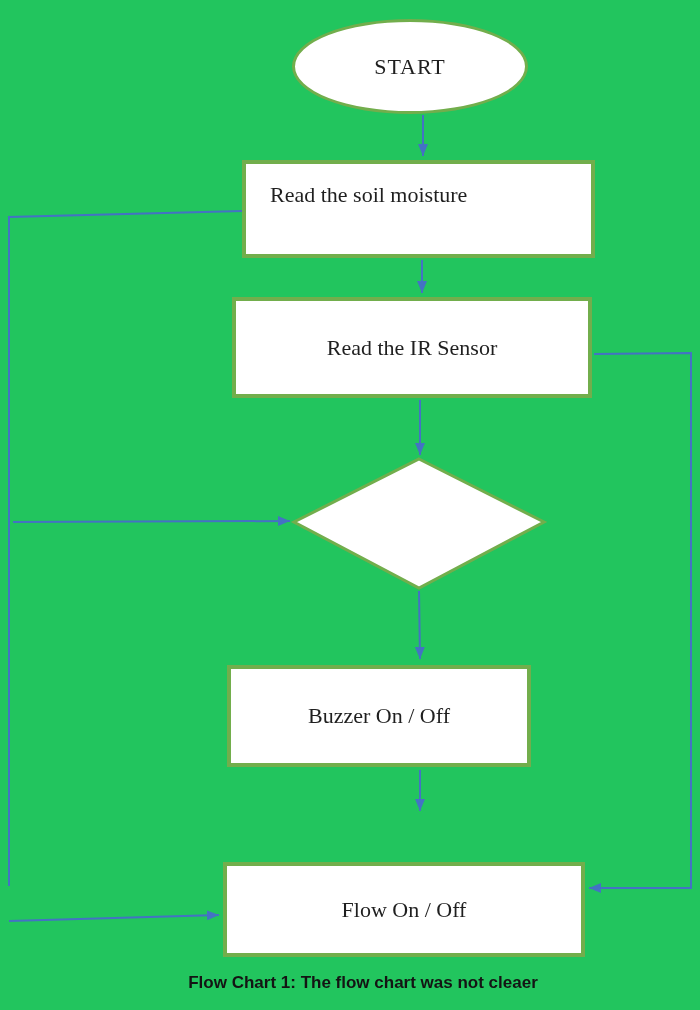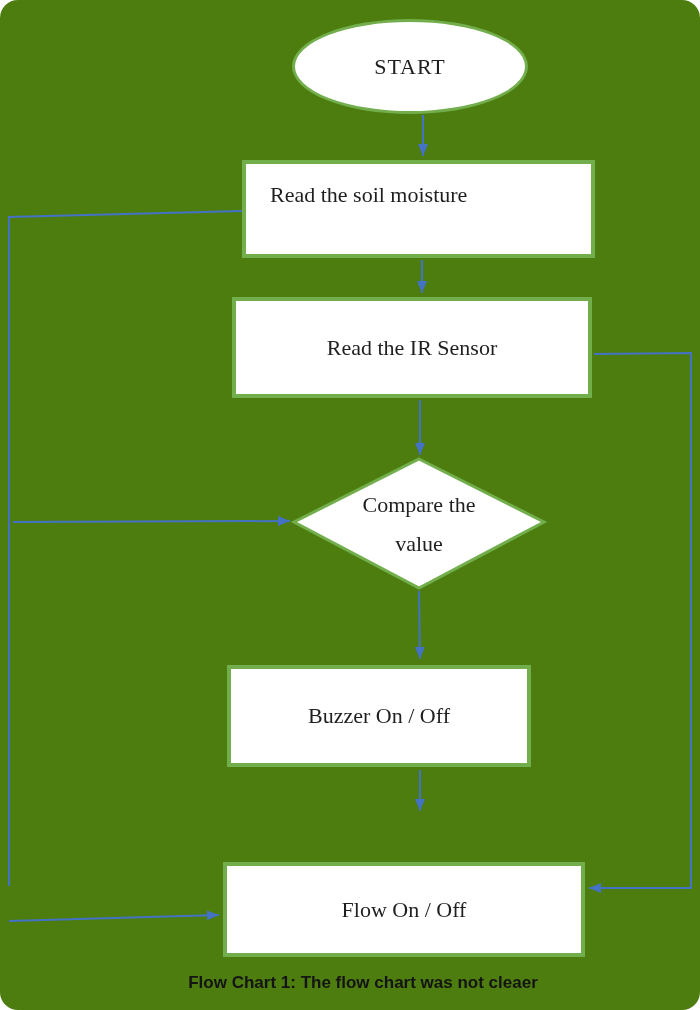--- a/index.html
+++ b/index.html
@@ -1,24 +1,23 @@
 <!DOCTYPE html>
 <html><head>
 <meta charset="utf-8">
 <style>
   html, body { margin: 0; padding: 0; background: #ffffff; }
   .figure {
     position: relative;
     width: 700px;
     height: 1010px;
-    background: #4d7c0f;
+    background: #22c55e;
     font-family: "Liberation Serif", "DejaVu Serif", serif;
     color: #1f1f1f;
     overflow: hidden;
-    border-radius: 18px;
   }
   .layer { position: absolute; left: 0; top: 0; width: 700px; height: 1010px; }
   .node { position: absolute; box-sizing: border-box; background: #ffffff; }
   .rect { border: 4px solid #72ae4c; }
   .ellipse { border: 3px solid #72ae4c; border-radius: 50%; }
   .center { display: flex; align-items: center; justify-content: center; text-align: center; }
   .node-text { font-size: 22px; line-height: 1.25; }
   .start-text { font-size: 22px; letter-spacing: 1px; }
   
   .n-start { left: 292px; top: 19px; width: 236px; height: 95px; }
@@ -88,24 +87,20 @@
   </div>
 
   <div class="node rect n-soil">
     <span class="line">Read the soil moisture</span>
   </div>
 
   <div class="node rect center n-ir">
     <span class="node-text">Read the IR Sensor</span>
   </div>
 
-  <div class="node center n-compare">
-    <span class="line">Compare the</span>
-    <span class="line">value</span>
-  </div>
 
   <div class="node rect center n-buzzer">
     <span class="node-text">Buzzer On / Off</span>
   </div>
 
   <div class="node rect center n-turn">
     <span class="node-text">Flow On / Off</span>
   </div>
 
   <div class="caption">Flow Chart 1: The flow chart was not cleaer</div>

